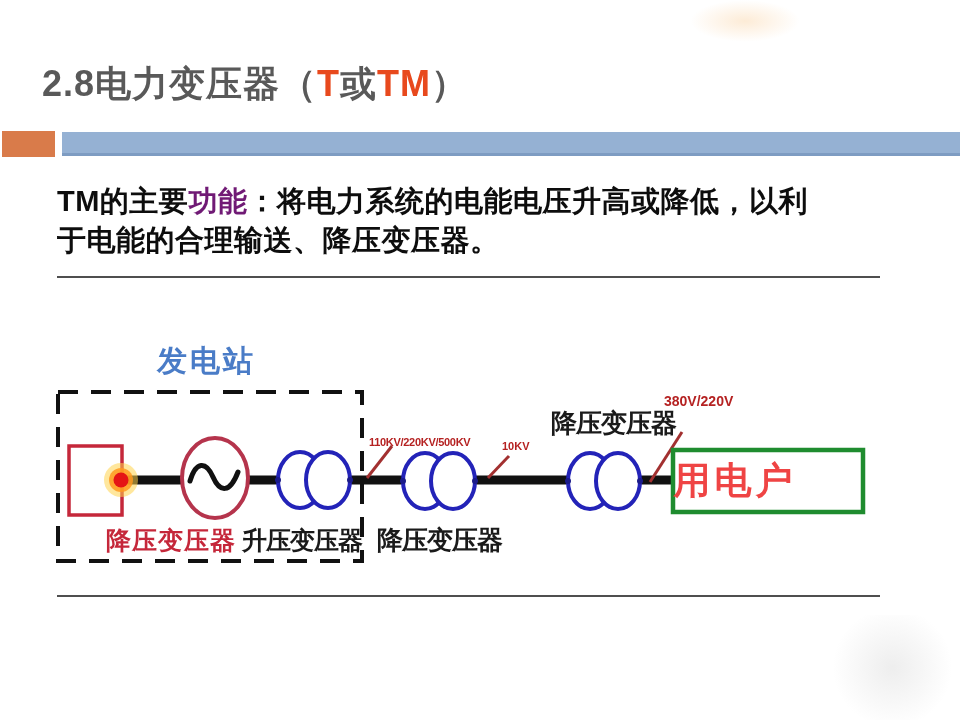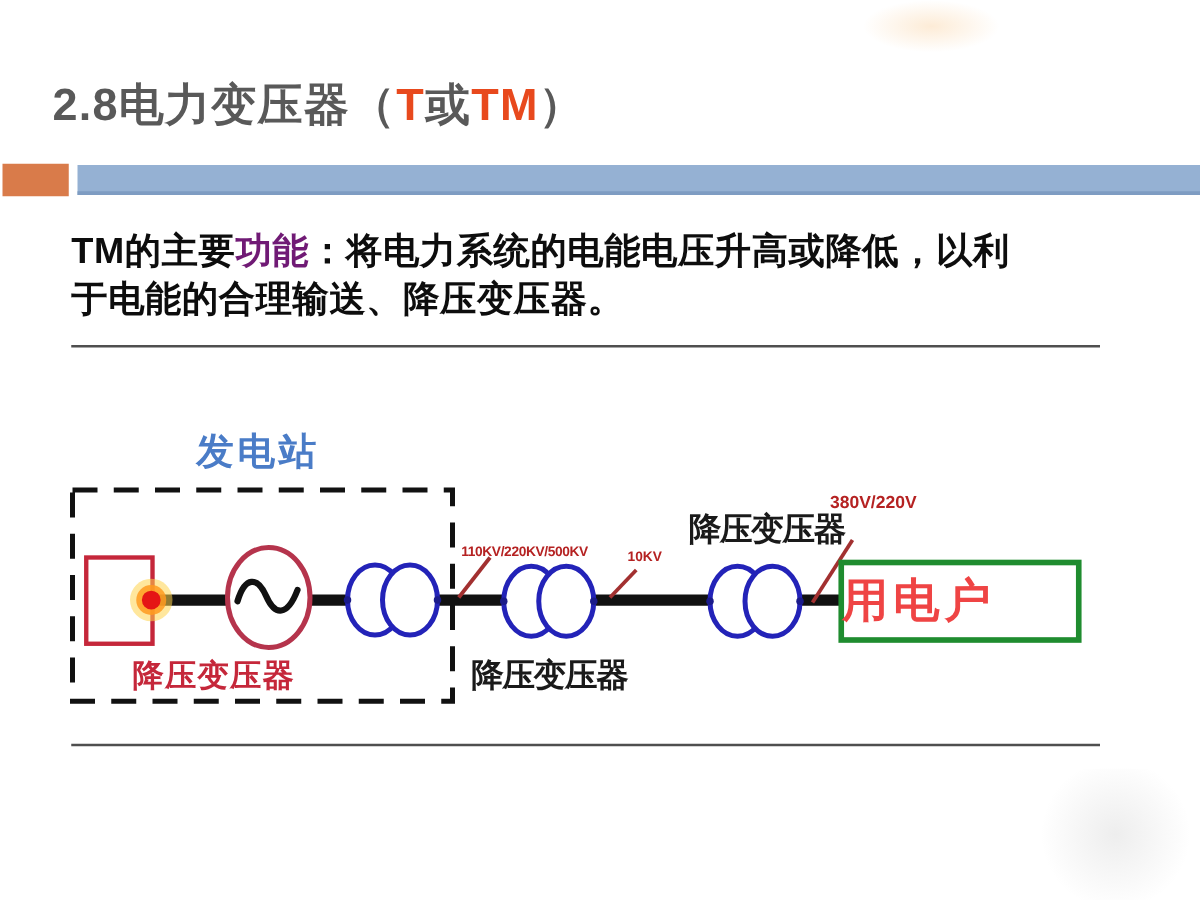--- a/index.html
+++ b/index.html
@@ -113,20 +113,21 @@
 
     <line x1="367" y1="478" x2="392" y2="446" stroke="#a23030" stroke-width="3"></line>
     <line x1="488" y1="478" x2="509" y2="456" stroke="#a23030" stroke-width="3"></line>
     <line x1="650" y1="482" x2="682" y2="432" stroke="#a23030" stroke-width="3"></line>
 
     <rect x="673" y="450" width="190" height="62" fill="#ffffff" stroke="#1f8c2f" stroke-width="4.5"></rect>
   </svg>
 
   <div class="lbl lbl-station">发电站</div>
   <div class="lbl lbl-generator">降压变压器</div>
+  <div class="lbl lbl-stepup">升压变压器</div>
   <div class="lbl lbl-stepdown1">降压变压器</div>
   <div class="lbl lbl-stepdown2">降压变压器</div>
   <div class="lbl lbl-hv">110KV/220KV/500KV</div>
   <div class="lbl lbl-mv">10KV</div>
   <div class="lbl lbl-lv">380V/220V</div>
   <div class="abs consumer-box-label">用电户</div>
 
 </div>
 
 </body></html>

